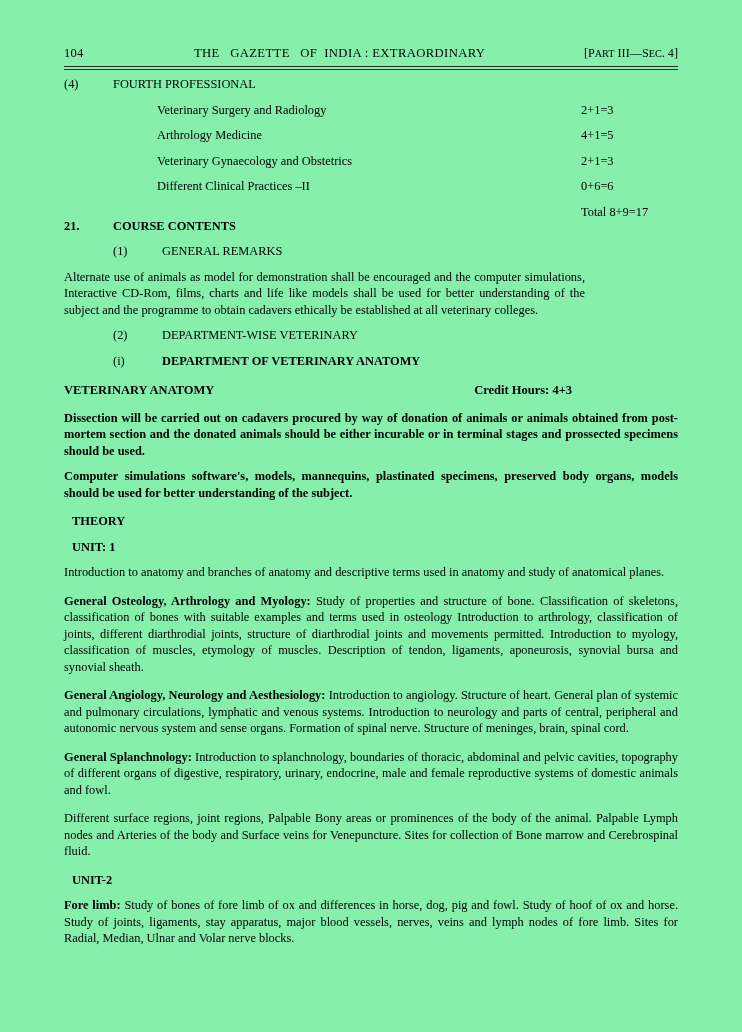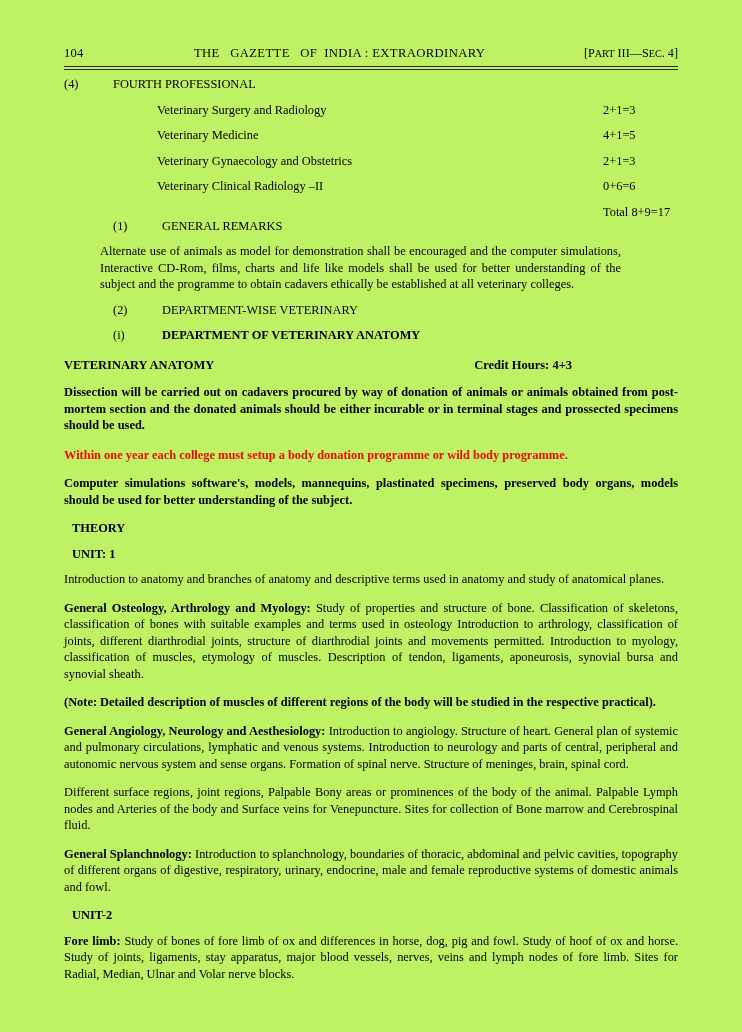--- a/index.html
+++ b/index.html
@@ -9,21 +9,21 @@
     background: #ffffff;
   }
   body {
     font-family: "Liberation Serif", "DejaVu Serif", serif;
     color: #000000;
   }
   .page {
     position: relative;
     width: 742px;
     height: 1032px;
-    background: #bef264;
+    background: #86efac;
     overflow: hidden;
     box-sizing: border-box;
     text-decoration: underline;
   }
 
   
   .header {
     position: absolute;
     left: 64px;
     top: 46px;
@@ -80,21 +80,21 @@
   .row {
     display: flex;
     align-items: baseline;
     margin-bottom: 9px;
   }
   .num-a { width: 49px; flex: 0 0 49px; }   
   .num-b { width: 49px; flex: 0 0 49px; }
   .lbl { flex: 1 1 auto; }
   .val {
     position: absolute;
-    left: 446px;
+    left: 424px;
     white-space: nowrap;
   }
   .rowrel { position: relative; }
 
   .ind-49 { margin-left: 49px; }
   .ind-93 { margin-left: 93px; }
 
   .b { font-weight: bold; }
 
   .sec-num {
@@ -149,80 +149,82 @@
     <div class="row">
       <div class="num-a">(4)</div>
       <div class="lbl">FOURTH PROFESSIONAL</div>
     </div>
 
     <div class="row rowrel ind-93">
       <div class="lbl">Veterinary Surgery and Radiology</div>
       <div class="val">2+1=3</div>
     </div>
     <div class="row rowrel ind-93">
-      <div class="lbl">Veterinary Medicine</div>
+      <div class="lbl">Arthrology Medicine</div>
       <div class="val">4+1=5</div>
     </div>
     <div class="row rowrel ind-93">
       <div class="lbl">Veterinary Gynaecology and Obstetrics</div>
       <div class="val">2+1=3</div>
     </div>
     <div class="row rowrel ind-93">
-      <div class="lbl">Veterinary Clinical Radiology –II</div>
+      <div class="lbl">Different Clinical Practices –II</div>
       <div class="val">0+6=6</div>
     </div>
     <div class="row rowrel ind-93" style="margin-bottom:14px;">
       <div class="lbl"></div>
       <div class="val">Total 8+9=17</div>
     </div>
 
+    <div class="row">
+      <div class="sec-num b">21.</div>
+      <div class="lbl b">COURSE CONTENTS</div>
+    </div>
 
     <div class="row ind-49">
       <div class="num-b">(1)</div>
       <div class="lbl">GENERAL REMARKS</div>
     </div>
 
-    <p class="para ind-93" style="width:521px;margin-left:36px;">Alternate use of animals as model for demonstration shall be encouraged and the computer simulations, Interactive CD-Rom, films, charts and life like models shall be used for better understanding of the subject and the programme to obtain cadavers ethically be established at all veterinary colleges.</p>
+    <p class="para ind-93" style="width:521px;">Alternate use of animals as model for demonstration shall be encouraged and the computer simulations, Interactive CD-Rom, films, charts and life like models shall be used for better understanding of the subject and the programme to obtain cadavers ethically be established at all veterinary colleges.</p>
 
     <div class="row ind-49">
       <div class="num-b">(2)</div>
       <div class="lbl">DEPARTMENT-WISE VETERINARY</div>
     </div>
 
     <div class="row ind-49" style="margin-bottom:13px;">
       <div class="num-b">(i)</div>
       <div class="lbl b">DEPARTMENT OF VETERINARY ANATOMY</div>
     </div>
 
     <div class="headline">
       <span>VETERINARY ANATOMY</span>
       <span class="credit">Credit Hours: 4+3</span>
     </div>
 
     <p class="para b">Dissection will be carried out on cadavers procured by way of donation of animals or animals obtained from post-mortem section and the donated animals should be either incurable or in terminal stages and prossected specimens should be used.</p>
 
-    <p class="para red" style="margin-top:13px;margin-bottom:12px;">Within one year each college must setup a body donation programme or wild body programme.</p>
 
     <p class="para b" style="margin-bottom:12px;">Computer simulations software's, models, mannequins, plastinated specimens, preserved body organs, models should be used for better understanding of the subject.</p>
 
     <p class="unit">THEORY</p>
 
     <p class="unit">UNIT: 1</p>
 
     <p class="para lead" style="margin-bottom:12px;">Introduction to anatomy and branches of anatomy and descriptive terms used in anatomy and study of anatomical planes.</p>
 
     <p class="para" style="margin-bottom:12px;"><span class="b">General Osteology, Arthrology and Myology:</span><span> Study of properties and structure of bone. Classification of skeletons, classification of bones with suitable examples and terms used in osteology Introduction to arthrology, classification of joints, different diarthrodial joints, structure of diarthrodial joints and movements permitted. Introduction to myology, classification of muscles, etymology of muscles. Description of tendon, ligaments, aponeurosis, synovial bursa and synovial sheath.</span></p>
 
-    <p class="para b lead" style="margin-bottom:12px;">(Note: Detailed description of muscles of different regions of the body will be studied in the respective practical).</p>
 
     <p class="para" style="margin-bottom:12px;"><span class="b">General Angiology, Neurology and Aesthesiology:</span><span> Introduction to angiology. Structure of heart. General plan of systemic and pulmonary circulations, lymphatic and venous systems. Introduction to neurology and parts of central, peripheral and autonomic nervous system and sense organs. Formation of spinal nerve. Structure of meninges, brain, spinal cord.</span></p>
 
+    <p class="para" style="margin-bottom:12px;"><span class="b">General Splanchnology:</span><span> Introduction to splanchnology, boundaries of thoracic, abdominal and pelvic cavities, topography of different organs of digestive,  respiratory,  urinary,  endocrine, male and female reproductive systems of domestic animals and fowl.</span></p>
+
     <p class="para" style="margin-bottom:12px;">Different surface regions, joint  regions, Palpable Bony areas or prominences of the body of the animal. Palpable Lymph nodes and Arteries of the body and   Surface   veins for Venepuncture.   Sites for collection of Bone marrow and Cerebrospinal fluid.</p>
-
-    <p class="para" style="margin-bottom:12px;"><span class="b">General Splanchnology:</span><span> Introduction to splanchnology, boundaries of thoracic, abdominal and pelvic cavities, topography of different organs of digestive,  respiratory,  urinary,  endocrine, male and female reproductive systems of domestic animals and fowl.</span></p>
 
 
     <p class="unit">UNIT-2</p>
 
     <p class="para" style="margin-bottom:12px;"><span class="b">Fore limb:</span><span> Study of bones of fore limb of ox and differences in horse, dog, pig and fowl. Study of hoof of ox and horse. Study of joints, ligaments, stay apparatus, major blood vessels, nerves, veins and lymph nodes of fore limb.  Sites for Radial, Median, Ulnar and Volar nerve blocks.</span></p>
 
   </div>
 </div>
 
 </body></html>

